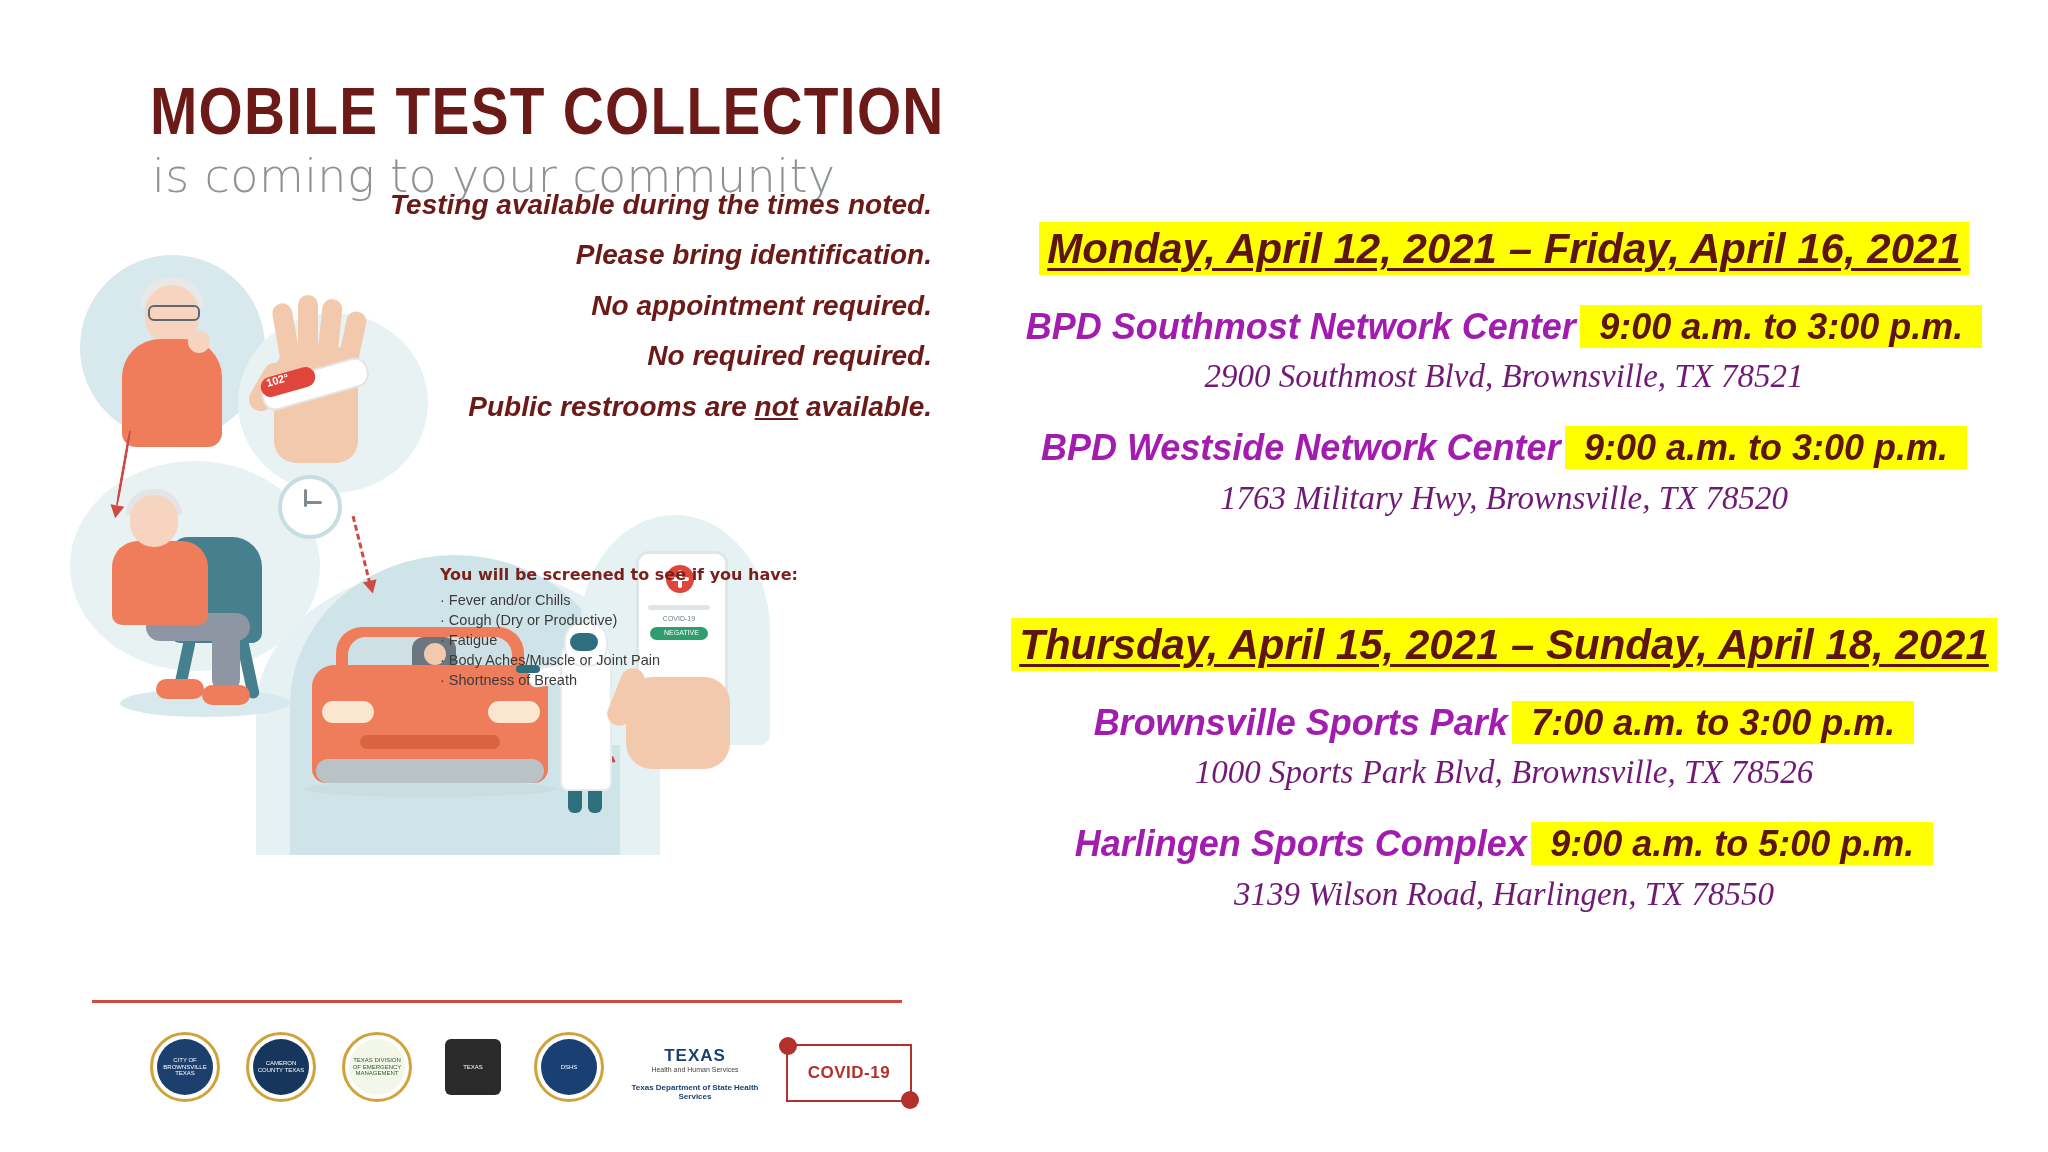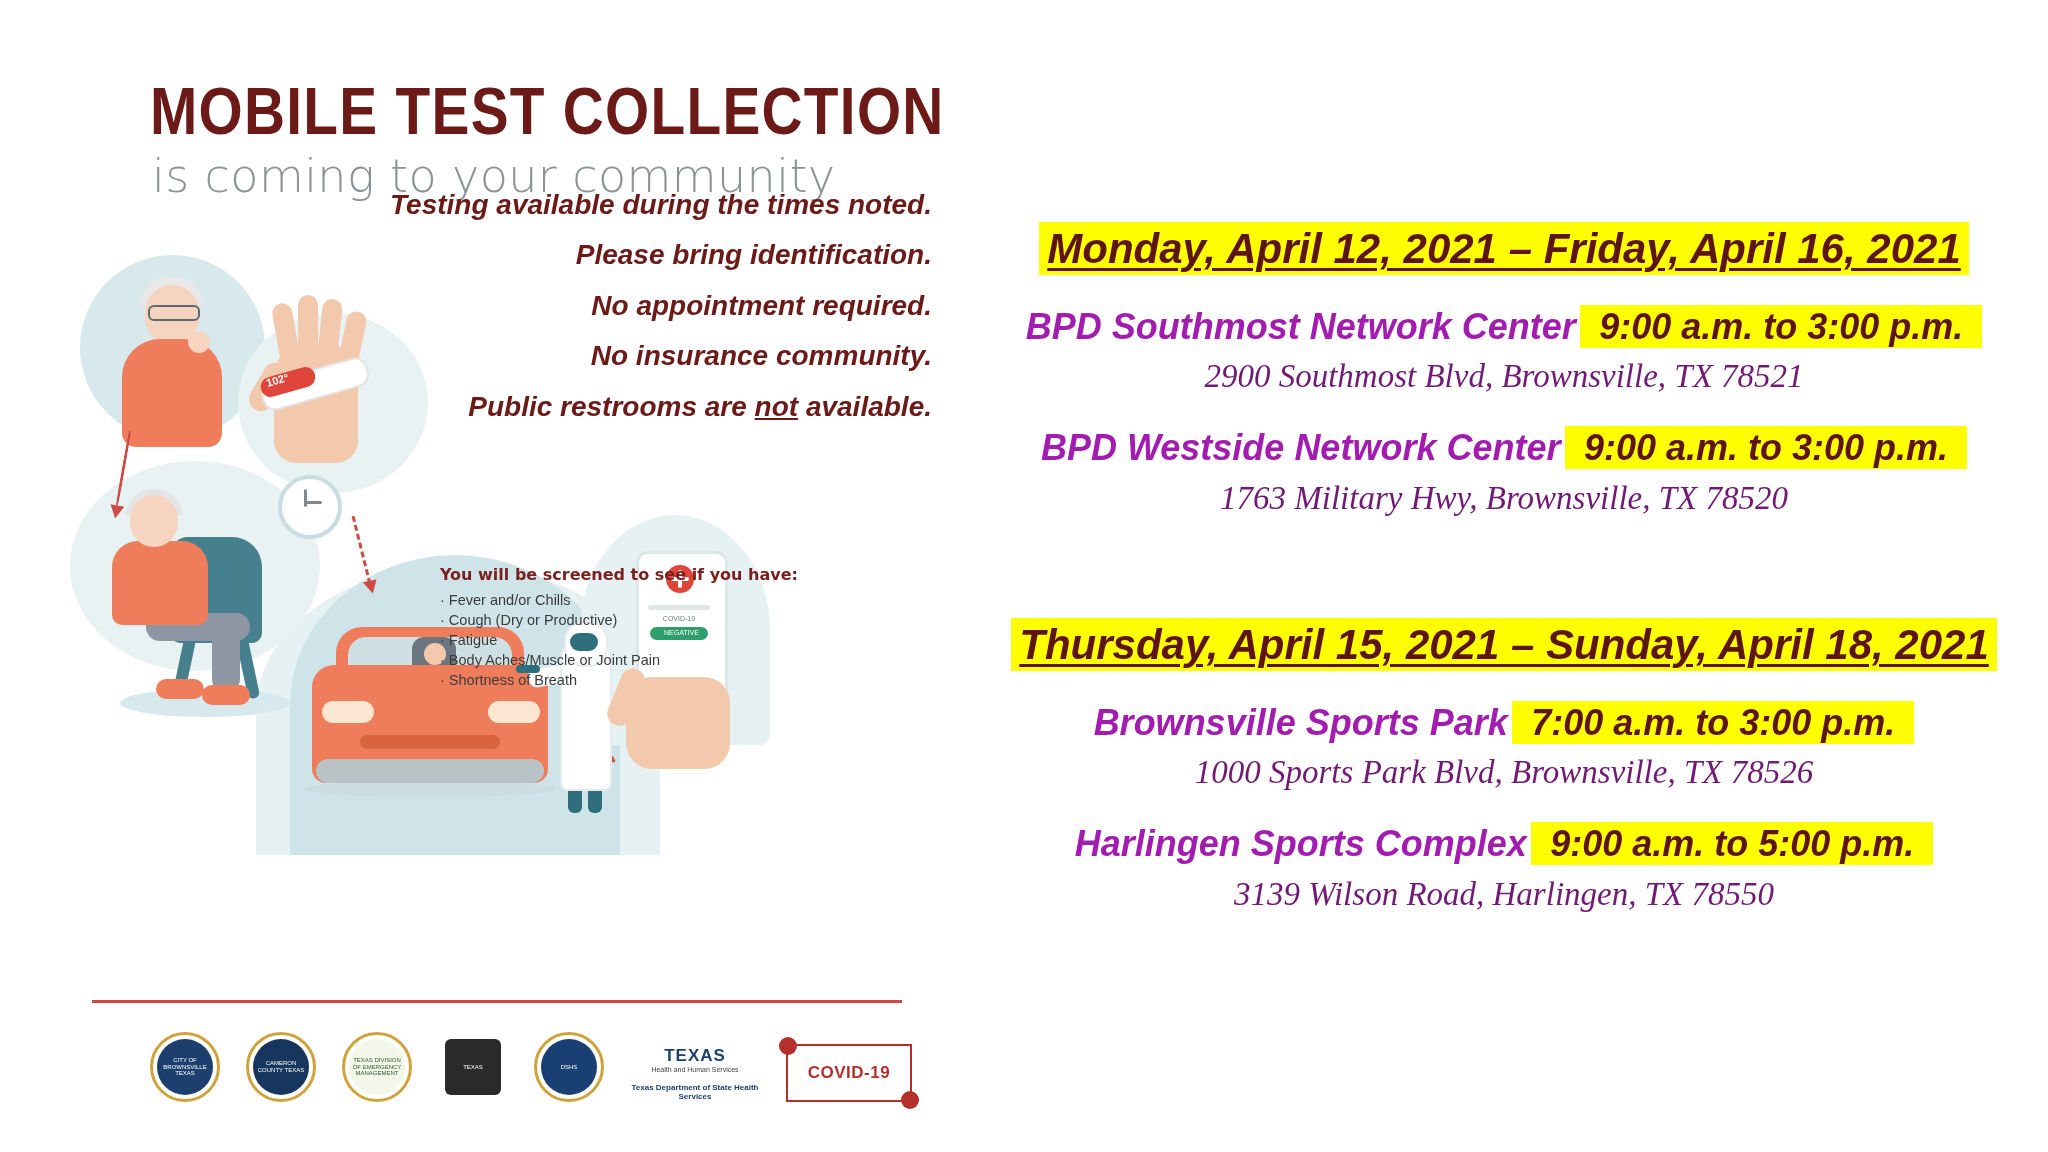--- a/index.html
+++ b/index.html
@@ -232,21 +232,21 @@
 
   <div class="left">
 
     <div class="title">MOBILE TEST COLLECTION</div>
     <div class="subtitle">is coming to your community</div>
 
     <div class="instructions">
       <div class="instr-line">Testing available during the times noted.</div>
       <div class="instr-line">Please bring identification.</div>
       <div class="instr-line">No appointment required.</div>
-      <div class="instr-line">No insurance community.</div>
+      <div class="instr-line">No required required.</div>
       <div class="instr-line"><span>Public restrooms are </span><u>not</u><span> available.</span></div>
     </div>
 
     <div class="illus">
       <div class="blob p1-bg"></div>
       <div class="blob2 hand-bg"></div>
       <div class="blob2 p2-bg"></div>
       <div class="blob2 dt-bg2"></div>
       <div class="blob dt-bg"></div>
       <div class="blob2 ph-bg"></div>

